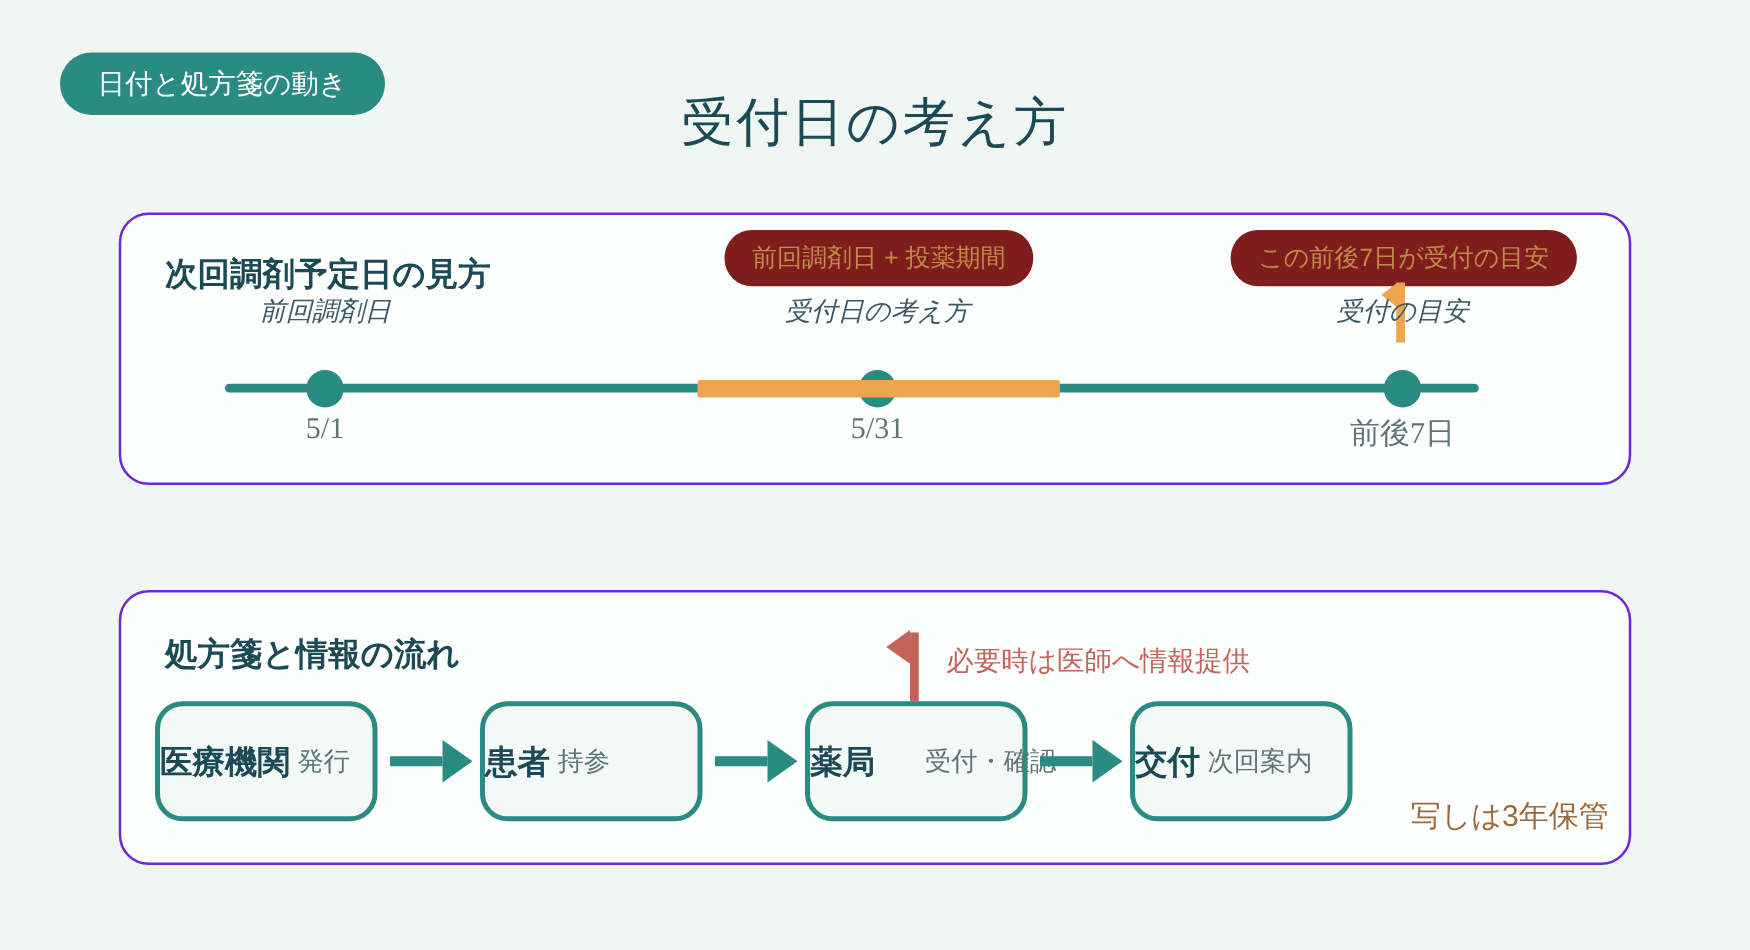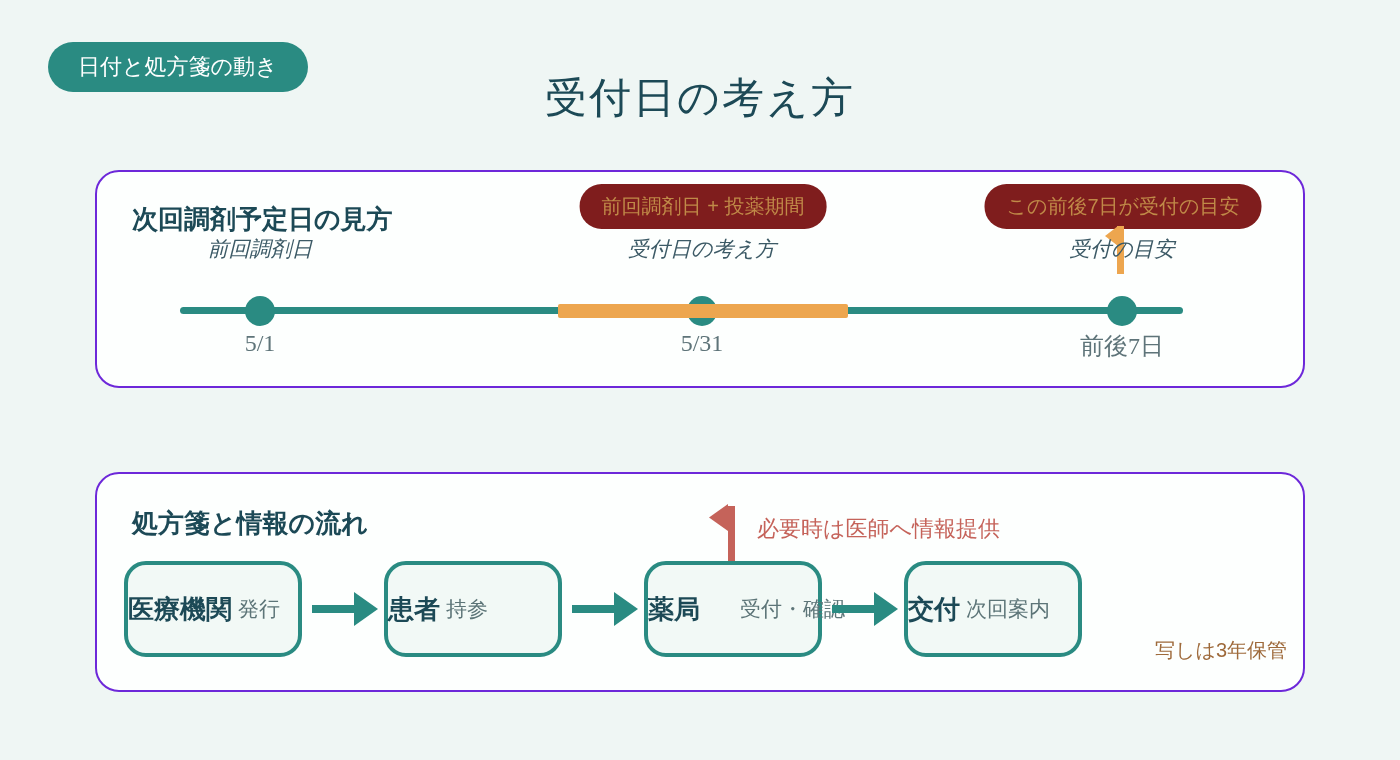--- a/index.html
+++ b/index.html
@@ -139,21 +139,21 @@
     width:19px;height:27px;background:#c5635a;
     clip-path:polygon(100% 0,100% 100%,0 50%);
   }
   .flag-note{
     position:absolute;left:660px;top:40px;
     font-size:22px;color:#c5635a;
     white-space:nowrap;
   }
   .flow-footnote{
     position:absolute;right:16px;top:163px;
-    font-size:20px;color:#9e6a3b;
+    font-size:24px;color:#9e6a3b;
     white-space:nowrap;
     margin-left:48px;
   }
 </style>
 </head>
 <body>
 
 <div class="page">
 
   <div class="top-badge">日付と処方箋の動き</div>

